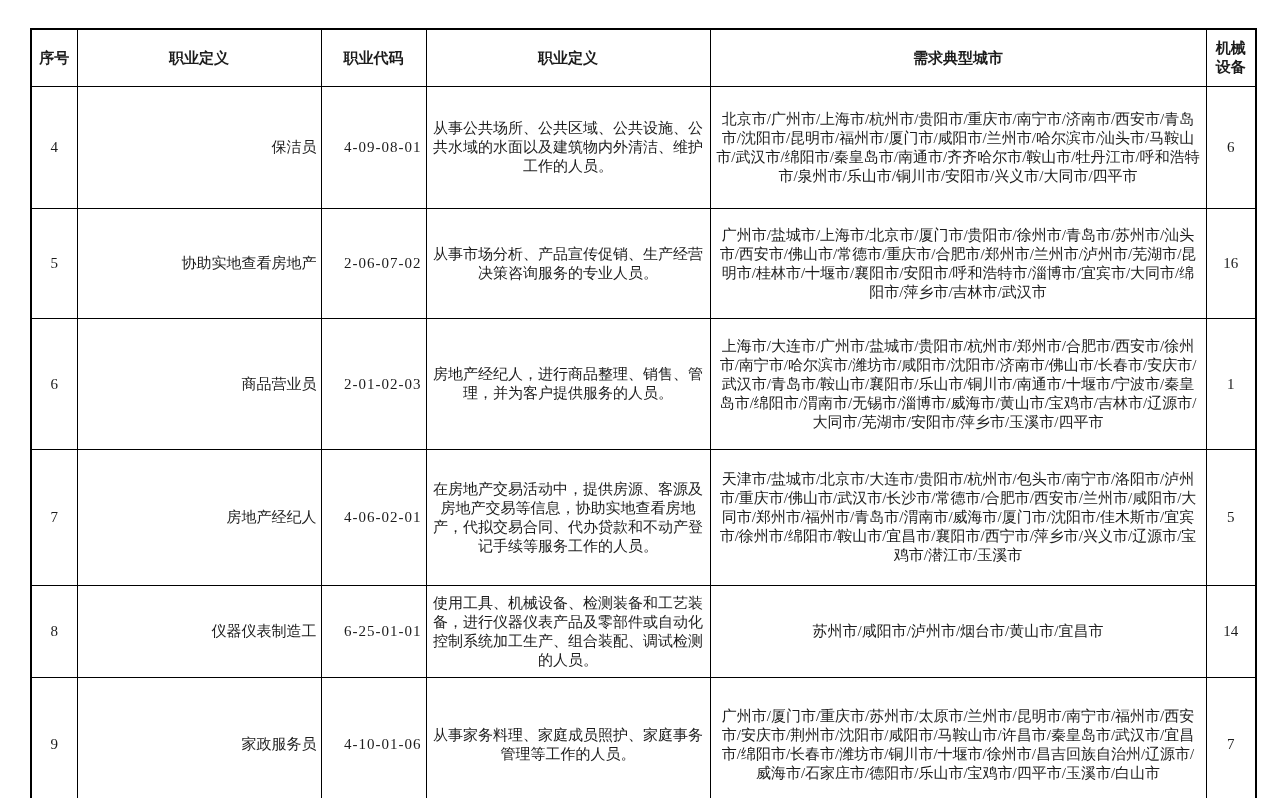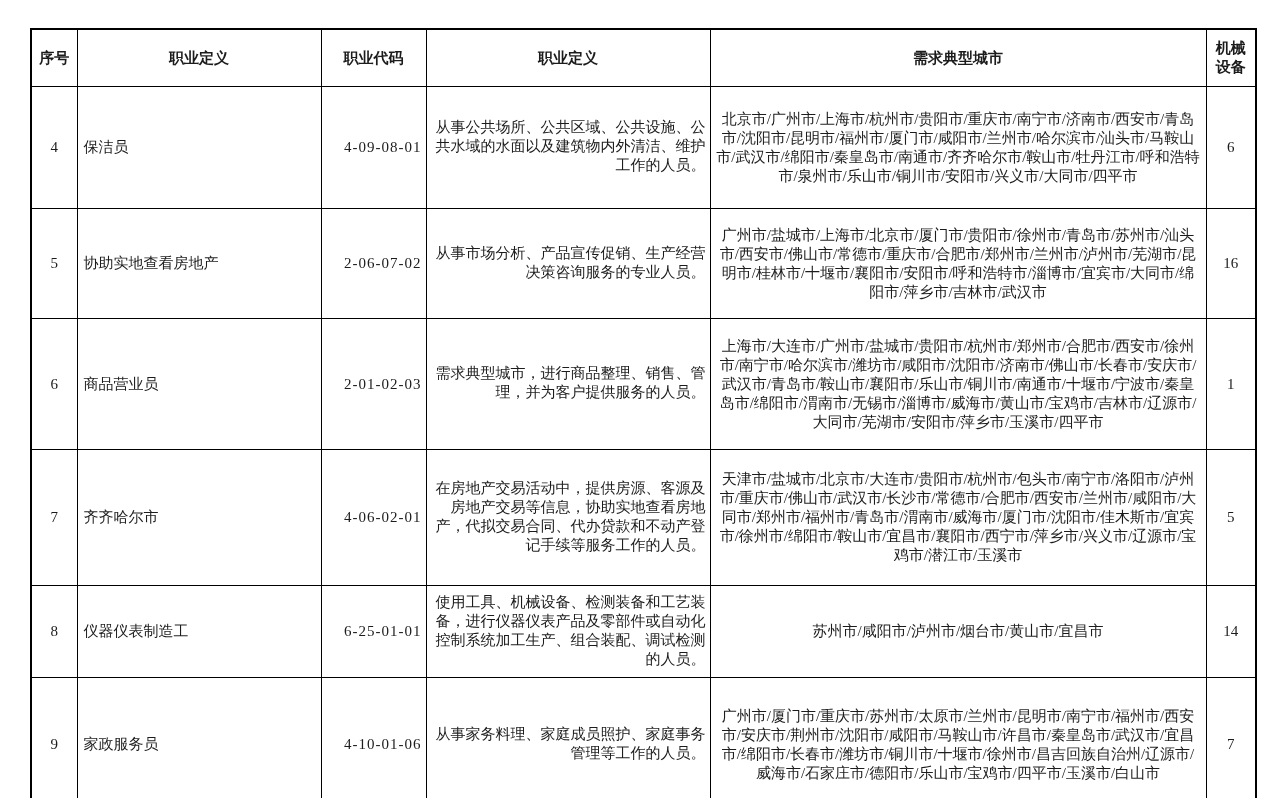--- a/index.html
+++ b/index.html
@@ -36,23 +36,23 @@
     padding: 2px 2px;
   }
   .col-index  { width: 46px; }
   .col-name   { width: 244px; }
   .col-code   { width: 105px; }
   .col-def    { width: 284px; }
   .col-cities { width: 496px; }
   .col-rank   { width: 50px; }
 
   td.c-index { text-align: center; }
-  td.c-name  { text-align: left; padding-left: 6px; }
+  td.c-name  { text-align: right; padding-left: 6px; }
   td.c-code  { text-align: right; letter-spacing: 1px; }
-  td.c-def   { text-align: right; font-family: Liberation Mono, monospace; }
+  td.c-def   { text-align: center; }
   td.c-cities{ text-align: center; }
   td.c-rank  { text-align: center; }
 
   tr.r4 td { height: 117px; }
   tr.r5 td { height: 105px; }
   tr.r6 td { height: 126px; }
   tr.r7 td { height: 131px; }
   tr.r8 td { height: 87px; }
   tr.r9 td { height: 129px; }
 </style>
@@ -92,27 +92,27 @@
       <td class="c-name">协助实地查看房地产</td>
       <td class="c-code">2-06-07-02</td>
       <td class="c-def">从事市场分析、产品宣传促销、生产经营决策咨询服务的专业人员。</td>
       <td class="c-cities">广州市/盐城市/上海市/北京市/厦门市/贵阳市/徐州市/青岛市/苏州市/汕头市/西安市/佛山市/常德市/重庆市/合肥市/郑州市/兰州市/泸州市/芜湖市/昆明市/桂林市/十堰市/襄阳市/安阳市/呼和浩特市/淄博市/宜宾市/大同市/绵阳市/萍乡市/吉林市/武汉市</td>
       <td class="c-rank">16</td>
     </tr>
     <tr class="r6">
       <td class="c-index">6</td>
       <td class="c-name">商品营业员</td>
       <td class="c-code">2-01-02-03</td>
-      <td class="c-def">需求典型城市，进行商品整理、销售、管理，并为客户提供服务的人员。</td>
+      <td class="c-def">房地产经纪人，进行商品整理、销售、管理，并为客户提供服务的人员。</td>
       <td class="c-cities">上海市/大连市/广州市/盐城市/贵阳市/杭州市/郑州市/合肥市/西安市/徐州市/南宁市/哈尔滨市/潍坊市/咸阳市/沈阳市/济南市/佛山市/长春市/安庆市/武汉市/青岛市/鞍山市/襄阳市/乐山市/铜川市/南通市/十堰市/宁波市/秦皇岛市/绵阳市/渭南市/无锡市/淄博市/威海市/黄山市/宝鸡市/吉林市/辽源市/大同市/芜湖市/安阳市/萍乡市/玉溪市/四平市</td>
       <td class="c-rank">1</td>
     </tr>
     <tr class="r7">
       <td class="c-index">7</td>
-      <td class="c-name">齐齐哈尔市</td>
+      <td class="c-name">房地产经纪人</td>
       <td class="c-code">4-06-02-01</td>
       <td class="c-def">在房地产交易活动中，提供房源、客源及房地产交易等信息，协助实地查看房地产，代拟交易合同、代办贷款和不动产登记手续等服务工作的人员。</td>
       <td class="c-cities">天津市/盐城市/北京市/大连市/贵阳市/杭州市/包头市/南宁市/洛阳市/泸州市/重庆市/佛山市/武汉市/长沙市/常德市/合肥市/西安市/兰州市/咸阳市/大同市/郑州市/福州市/青岛市/渭南市/威海市/厦门市/沈阳市/佳木斯市/宜宾市/徐州市/绵阳市/鞍山市/宜昌市/襄阳市/西宁市/萍乡市/兴义市/辽源市/宝鸡市/潜江市/玉溪市</td>
       <td class="c-rank">5</td>
     </tr>
     <tr class="r8">
       <td class="c-index">8</td>
       <td class="c-name">仪器仪表制造工</td>
       <td class="c-code">6-25-01-01</td>
       <td class="c-def">使用工具、机械设备、检测装备和工艺装备，进行仪器仪表产品及零部件或自动化控制系统加工生产、组合装配、调试检测的人员。</td>

